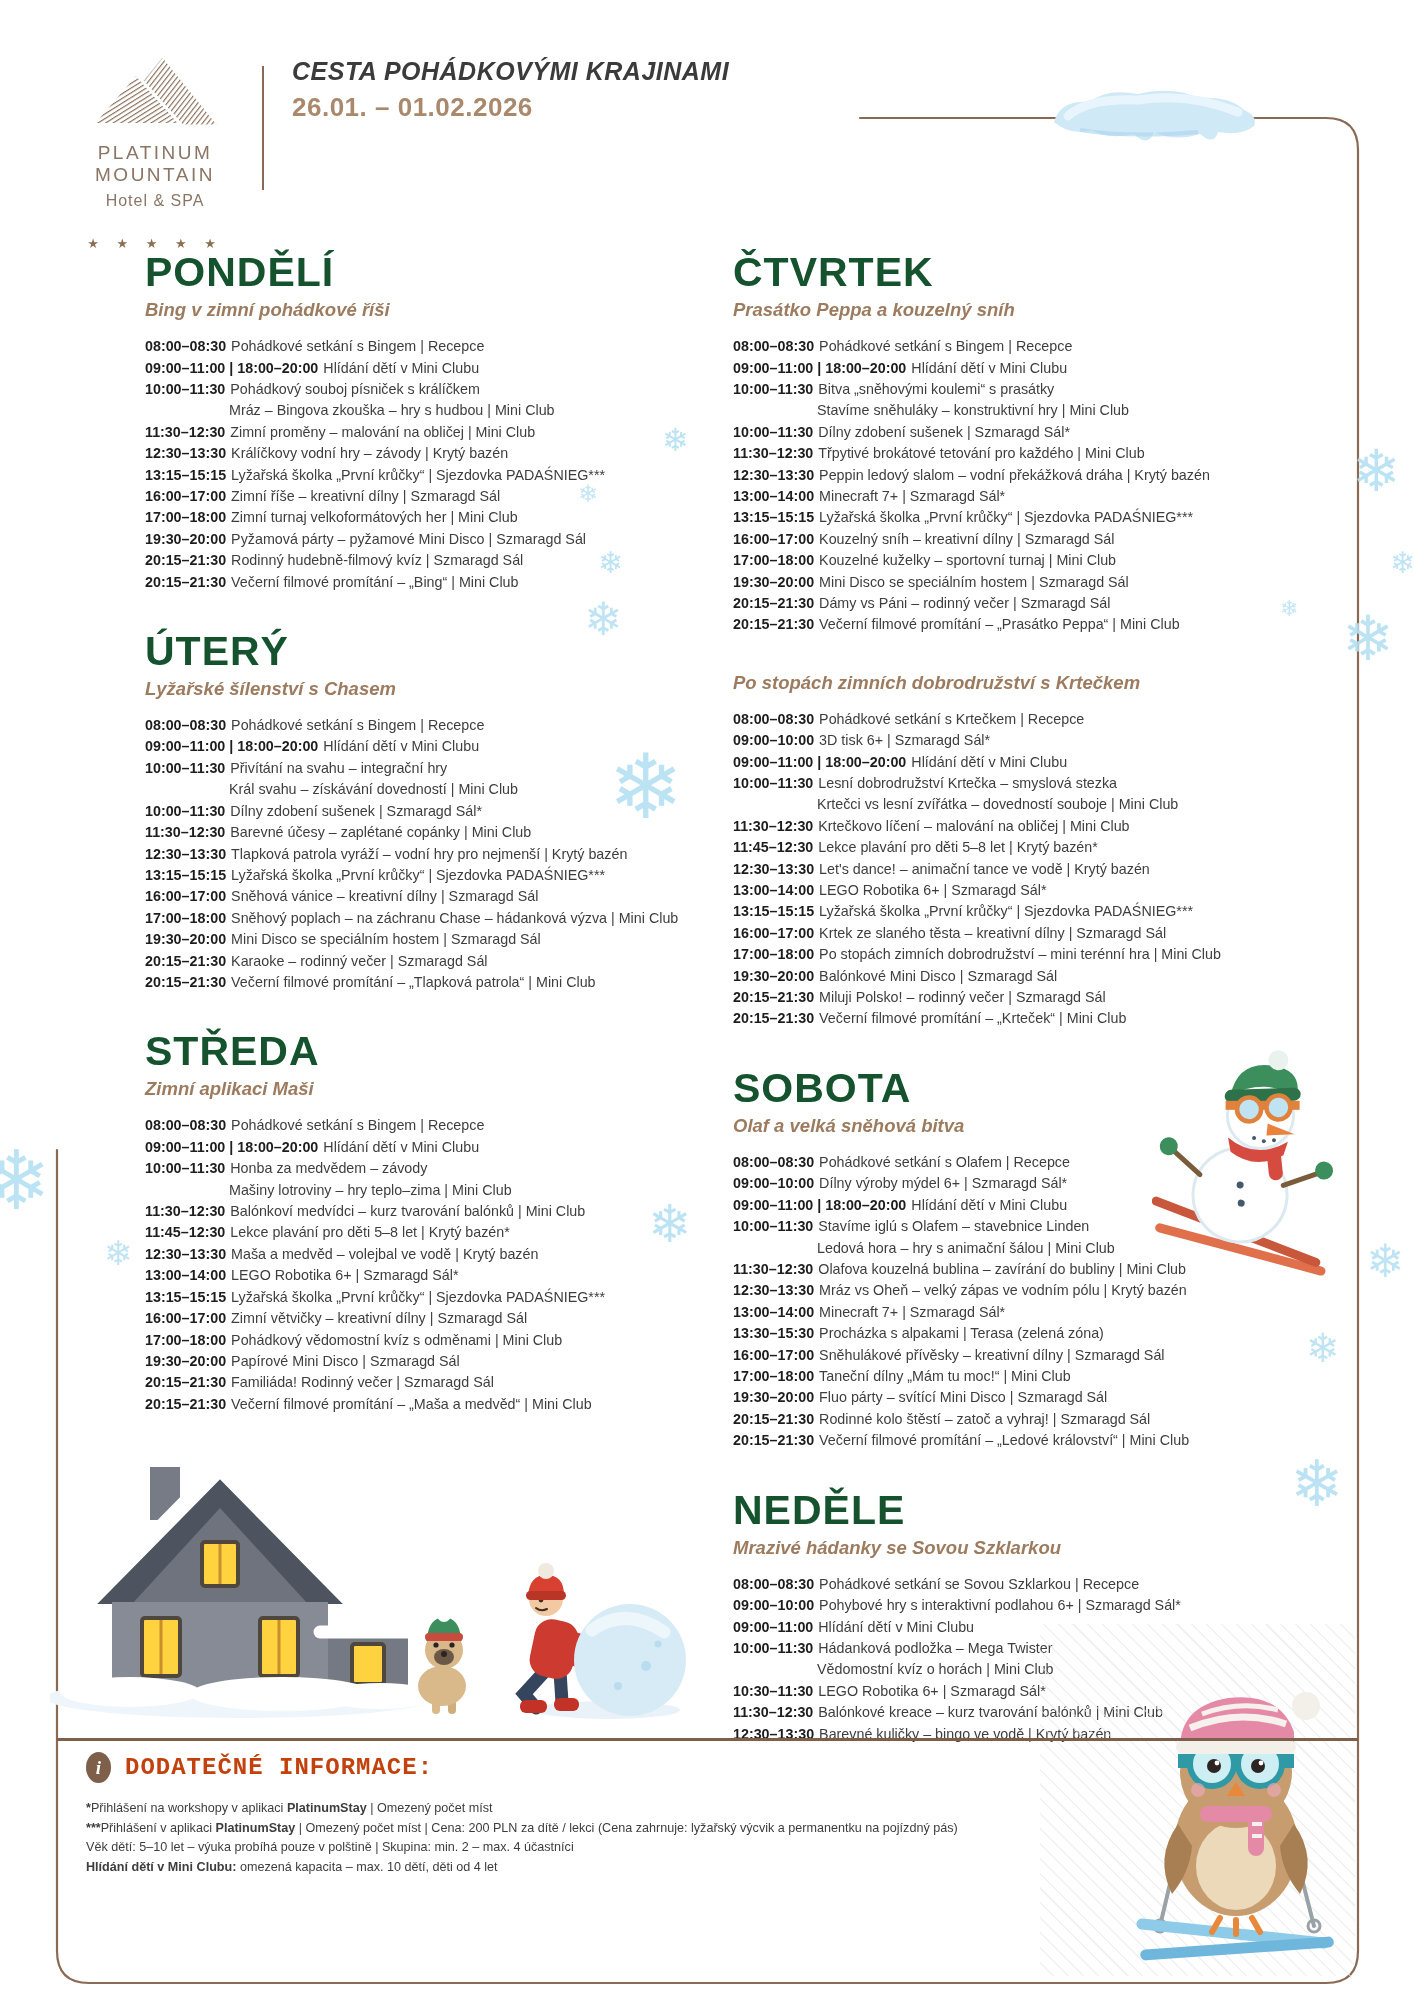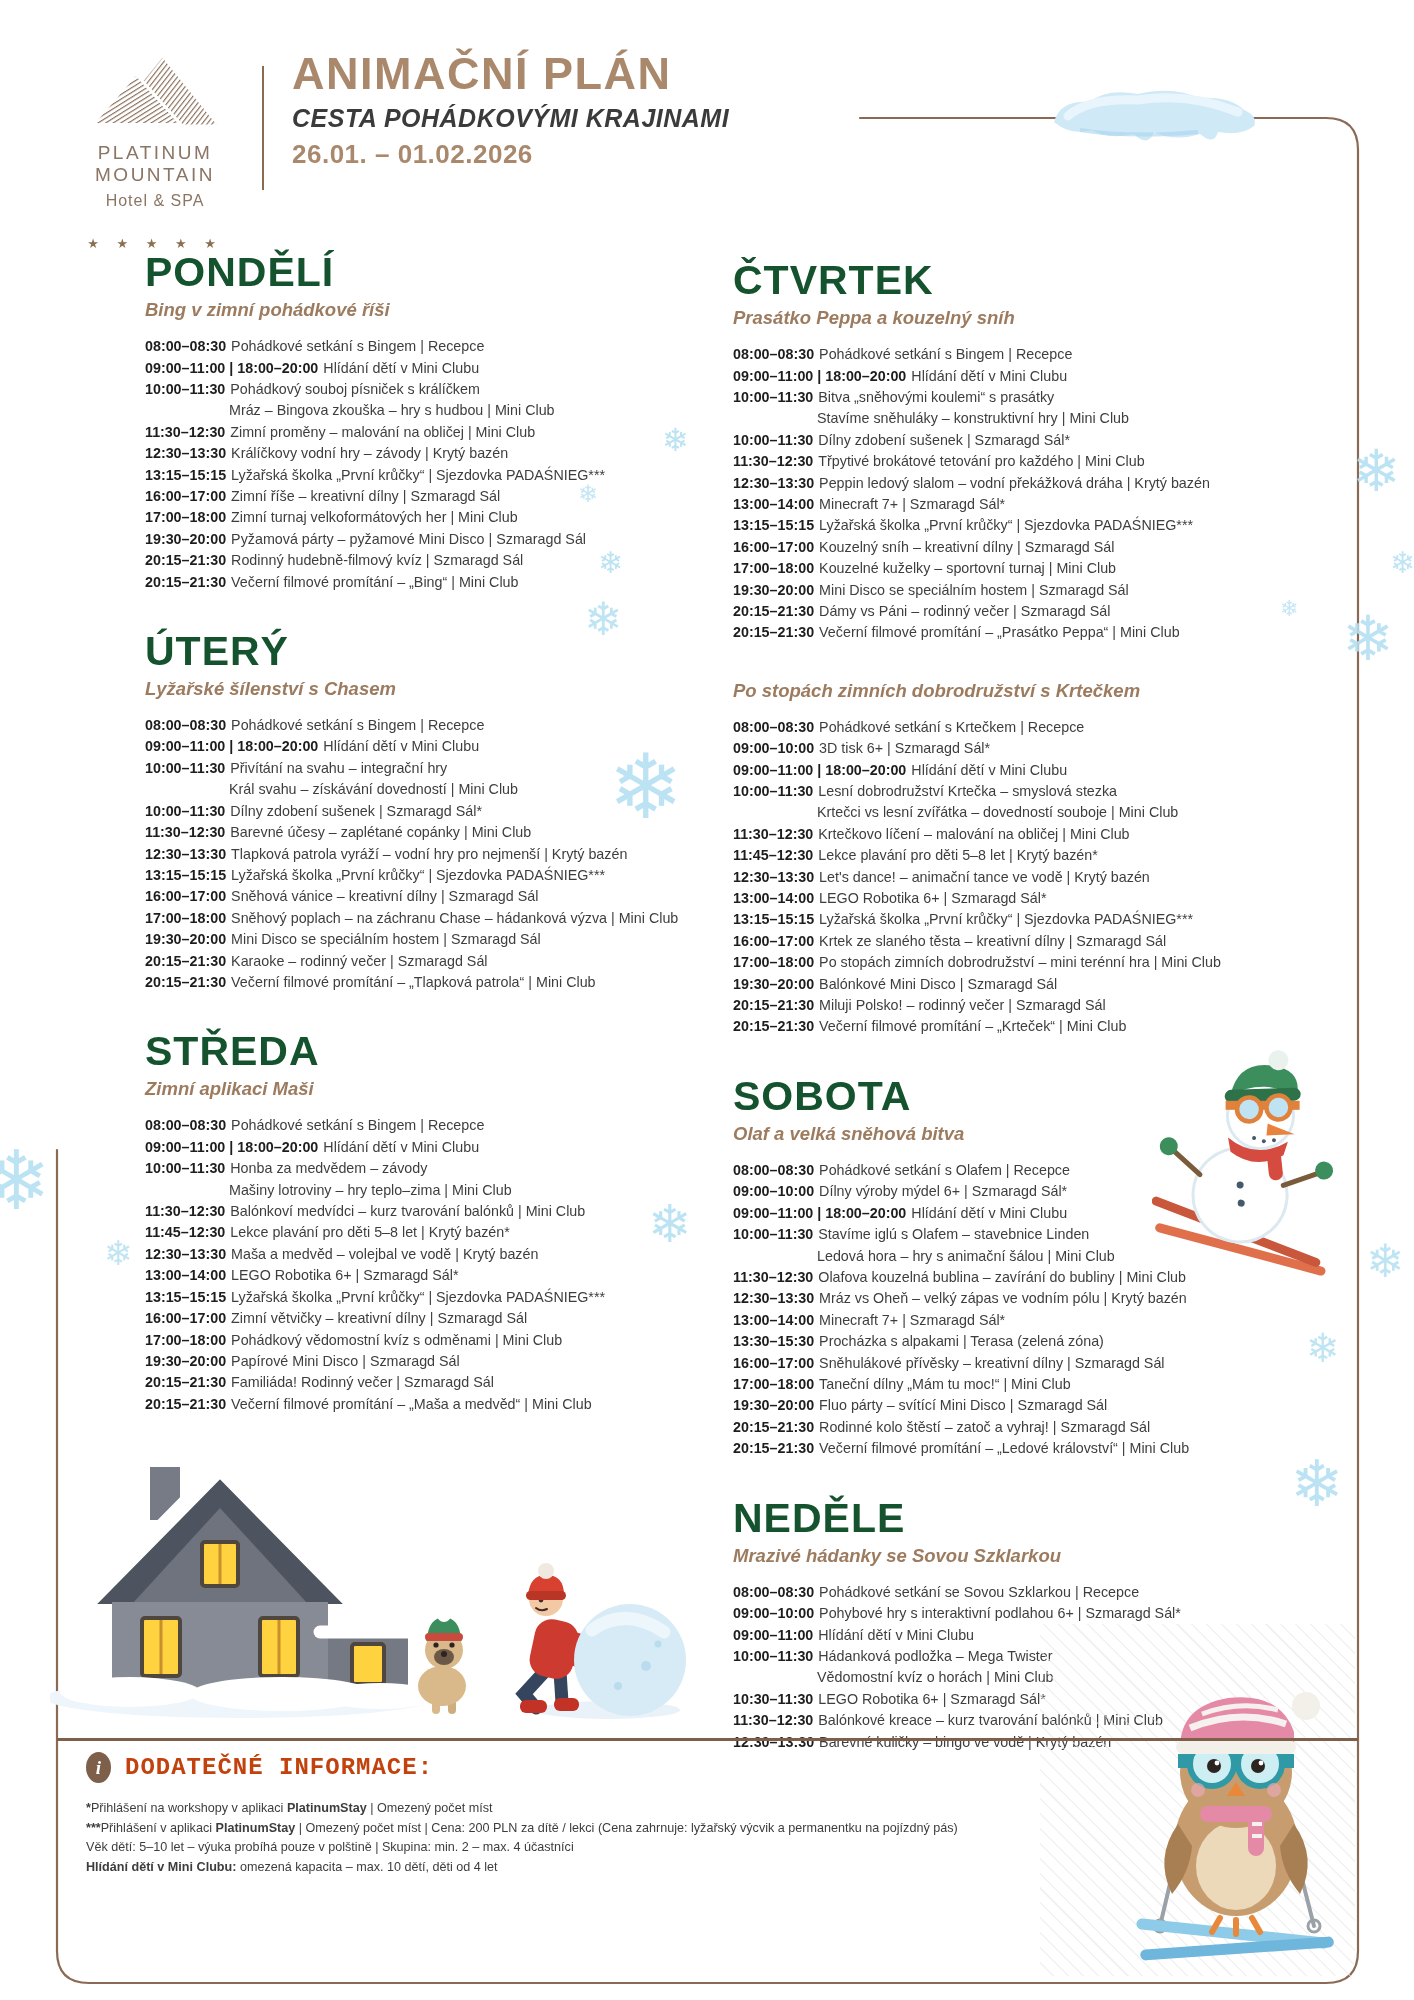--- a/index.html
+++ b/index.html
@@ -12,21 +12,21 @@
   .logo-name{font-size:19px;letter-spacing:2.5px;color:#8b7565;margin-top:10px;}
   .logo-sub{font-size:16px;letter-spacing:1px;color:#8b7565;margin-top:6px;}
   .logo-stars{font-size:13px;letter-spacing:7px;color:#8b6f52;margin-top:26px;}
   .header-divider{position:absolute;left:262px;top:66px;width:2px;height:124px;background:#8a6a55;}
   .title-block{position:absolute;left:292px;top:50px;}
   .plan-title{font-size:45px;font-weight:600;color:#a9886c;letter-spacing:1.5px;line-height:1.05;}
   .plan-subtitle{font-size:25px;font-weight:700;font-style:italic;color:#3b3b3b;letter-spacing:.5px;margin-top:7px;}
   .plan-dates{font-size:26px;font-weight:600;color:#a9886c;margin-top:6px;letter-spacing:.5px;}
   
   #col-left{position:absolute;left:145px;top:250px;}
-  #col-right{position:absolute;left:733px;top:250px;margin-top:8px;}
+  #col-right{position:absolute;left:733px;top:250px;}
   .day{margin-bottom:36px;}
   .day-name{font-size:41px;font-weight:700;color:#14532d;letter-spacing:1px;margin:0;line-height:1.1;}
   .day-theme{font-size:18.5px;font-style:italic;font-weight:700;color:#9c7b5f;margin:4px 0 15px;}
   .event{font-size:14.3px;line-height:21.4px;white-space:nowrap;color:#3e3e3e;}
   .ev-time{font-weight:700;color:#1d1d1d;margin-right:5px;}
   .cont{padding-left:84px;}
   
   .flake{position:absolute;color:#b5e0f2;line-height:1;pointer-events:none;}
   .snowcap{position:absolute;left:1046px;top:84px;}
   .snowman{position:absolute;left:1152px;top:1038px;}
@@ -68,21 +68,20 @@
     </defs>
     <polygon points="128,10 222,126 34,126" fill="url(#h2)"></polygon>
     <polygon points="82,38 160,126 6,126" fill="url(#h1)" stroke="#ffffff" stroke-width="5"></polygon>
   </svg>
   <div class="logo-name">PLATINUM MOUNTAIN</div>
   <div class="logo-sub">Hotel &amp; SPA</div>
   <div class="logo-stars">★ ★ ★ ★ ★</div>
 </div>
 <div class="header-divider"></div>
 <div class="title-block">
-  <div class="plan-title">ANIMAČNÍ PLÁN</div>
   <div class="plan-subtitle">CESTA POHÁDKOVÝMI KRAJINAMI</div>
   <div class="plan-dates">26.01. – 01.02.2026</div>
 </div>
 
 <svg class="snowcap" width="218" height="66" viewBox="0 0 218 66">
   <path d="M8 38 Q14 16 44 18 Q60 4 92 10 Q128 2 152 14 Q184 12 198 26 Q212 32 208 42 Q196 52 172 48 Q168 62 154 50 Q128 58 108 48 Q102 64 88 50 Q60 56 46 46 Q24 52 8 38 Z" fill="#cfe9f7"></path>
   <path d="M22 32 Q42 14 92 16 Q142 8 192 28" stroke="#e9f5fc" stroke-width="9" fill="none" stroke-linecap="round"></path>
   <path d="M34 46 Q84 54 152 48" stroke="#a8d4ec" stroke-width="4" fill="none" opacity=".6"></path>
 </svg>
 

